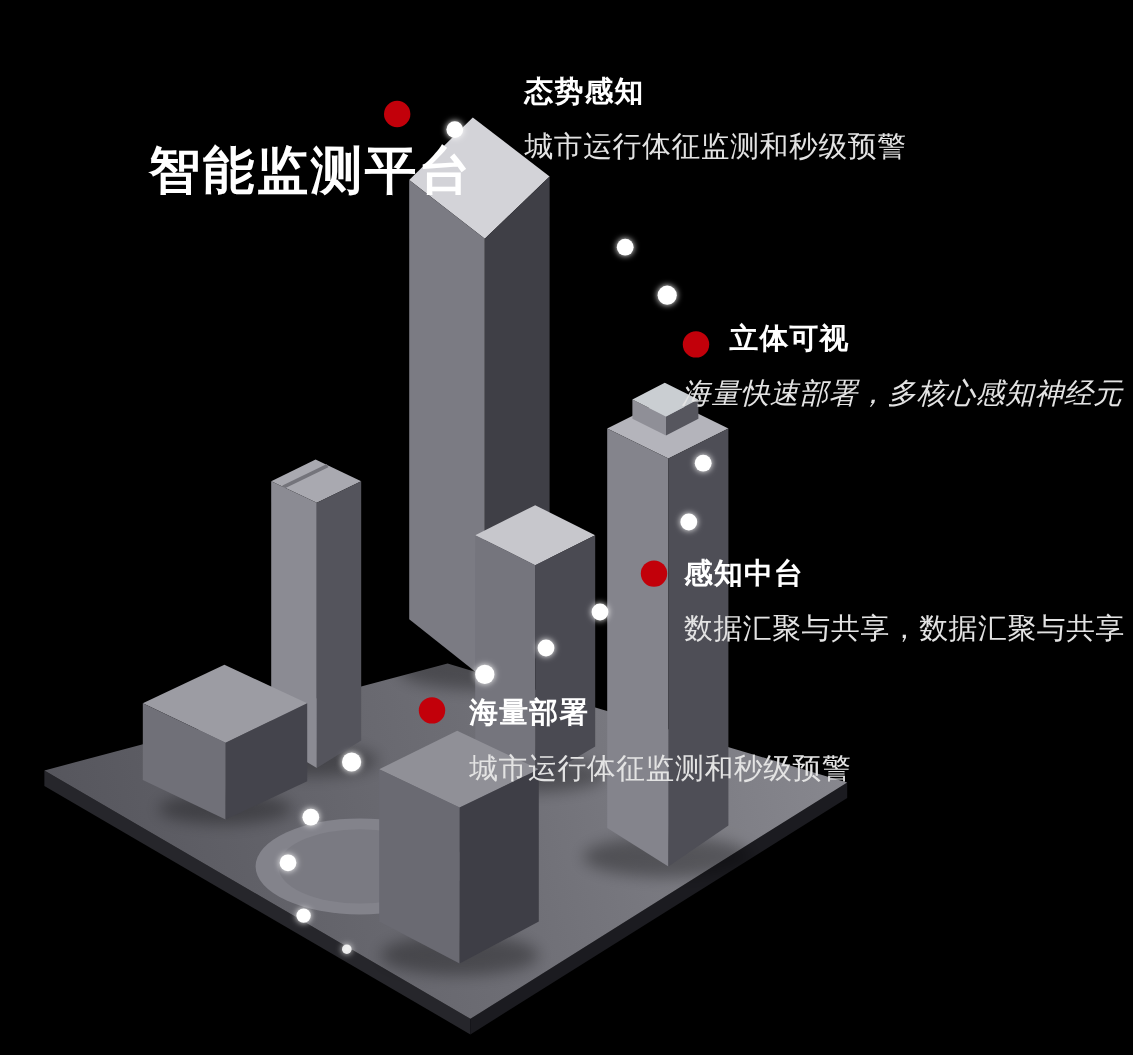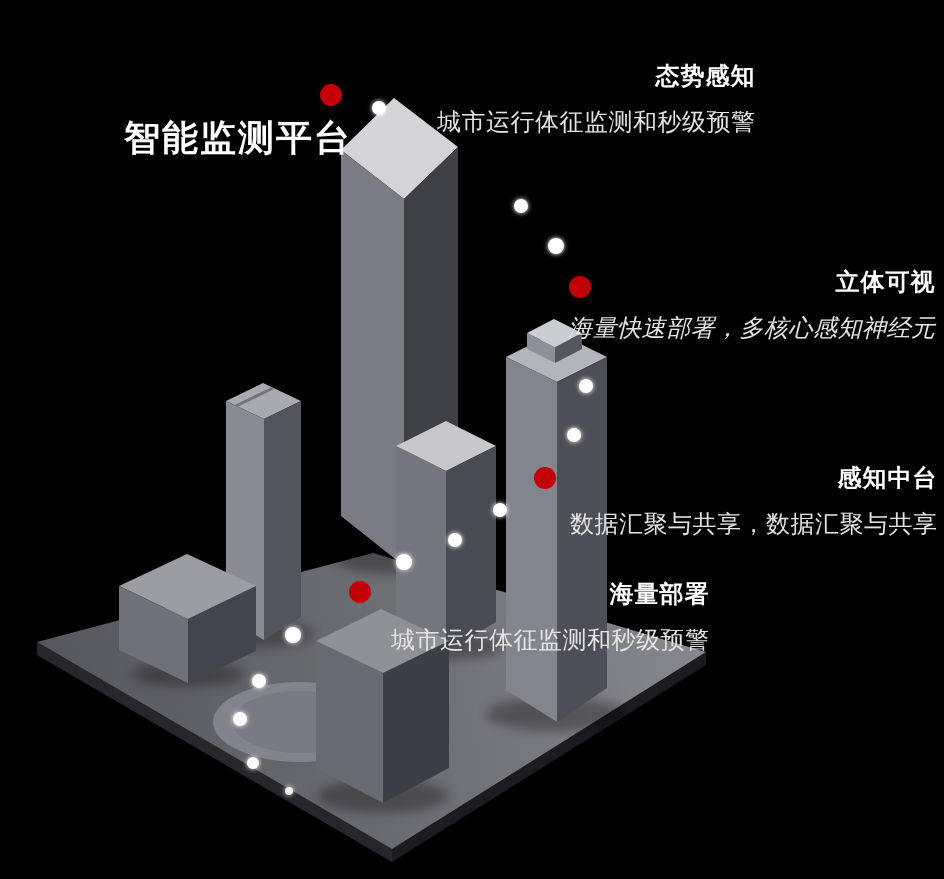--- a/index.html
+++ b/index.html
@@ -16,30 +16,29 @@
     font-family: "Liberation Sans", "DejaVu Sans", sans-serif;
   }
   #scene-svg {
     position: absolute;
     left: 0; top: 0;
     width: 944px; height: 879px;
   }
   .platform-title {
     position: absolute;
     left: 124px; top: 114px;
-    font-size: 36px;
+    font-size: 43px;
     font-weight: 700;
     letter-spacing: 2px;
     color: #ffffff;
     white-space: nowrap;
   }
   .callout {
     position: absolute;
     white-space: nowrap;
-    text-align: right;
   }
   .callout-title {
     font-size: 24px;
     font-weight: 700;
     color: #ffffff;
     letter-spacing: 1px;
   }
   .callout-sub {
     margin-top: 14px;
     font-size: 24px;

